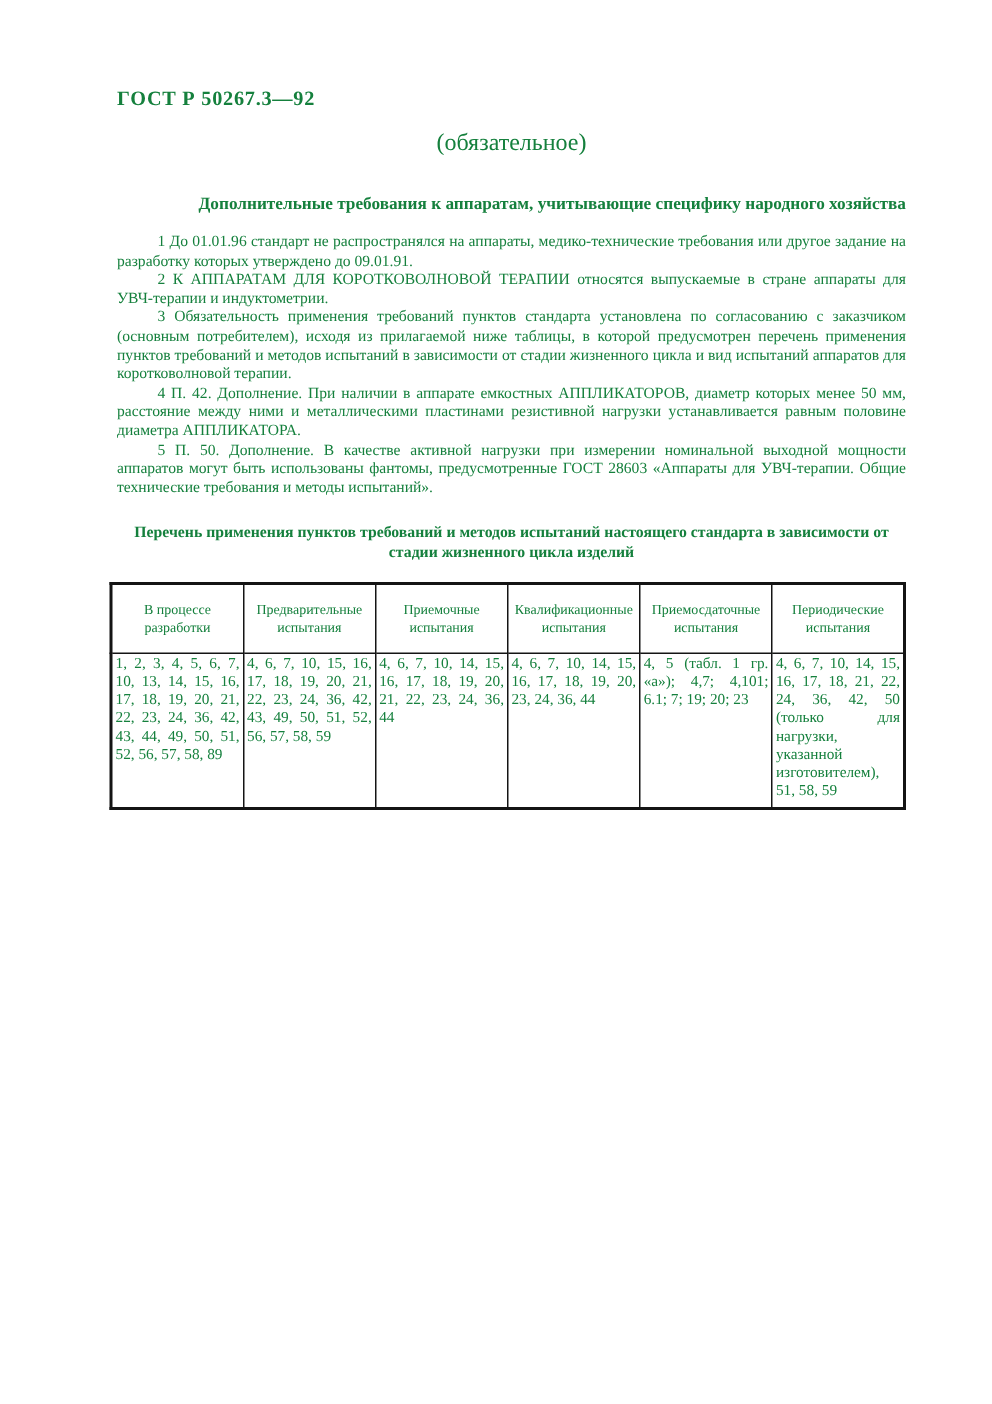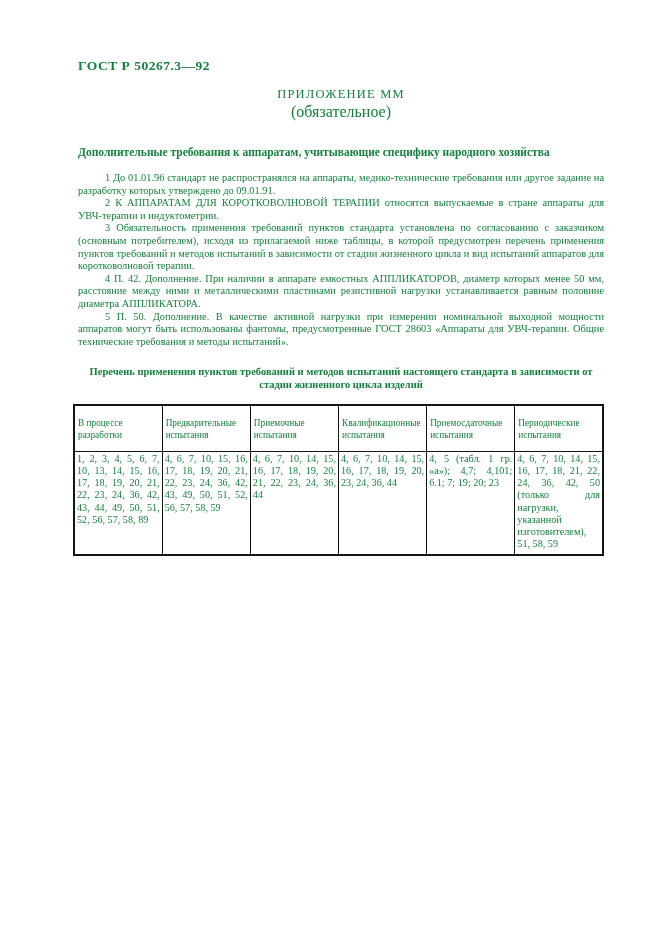--- a/index.html
+++ b/index.html
@@ -25,21 +25,21 @@
     font-size: 12.5px;
     letter-spacing: 1.2px;
     margin: 0;
   }
   .appendix-sub {
     text-align: center;
     font-size: 16px;
     margin: 1px 0 25px 0;
   }
   .section-title {
-    text-align: left;
+    text-align: right;
     font-weight: bold;
     font-size: 11.5px;
     margin: 0 0 14px 0;
   }
   .body-text p {
     font-size: 10.4px;
     line-height: 12.6px;
     text-align: justify;
     text-indent: 27px;
     margin: 0;
@@ -62,21 +62,21 @@
   table.points-table th,
   table.points-table td {
     border: 1px solid #141414;
     font-weight: normal;
     vertical-align: middle;
     box-sizing: border-box;
   }
   table.points-table th.col-header {
     font-size: 9.3px;
     line-height: 12px;
-    text-align: left;
+    text-align: center;
     height: 46px;
     padding: 2px 3px;
   }
   table.points-table td.subheader {
     font-size: 9.6px;
     text-align: center;
     height: 30px;
     letter-spacing: 0.4px;
   }
   table.points-table td.data-cell {
@@ -94,21 +94,20 @@
     font-size: 11px;
   }
 </style>
 </head>
 <body>
 
 <div class="page">
 
   <div class="gost-header">ГОСТ Р 50267.3—92</div>
 
-  <div class="appendix-title">ПРИЛОЖЕНИЕ ММ</div>
 
   <div class="appendix-sub">(обязательное)</div>
 
   <div class="section-title">Дополнительные требования к аппаратам, учитывающие специфику народного хозяйства</div>
 
   <div class="body-text">
     <p>1 До 01.01.96 стандарт не распространялся на аппараты, медико-технические требования или другое задание на разработку которых утверждено до 09.01.91.</p>
     <p>2 К АППАРАТАМ ДЛЯ КОРОТКОВОЛНОВОЙ ТЕРАПИИ относятся выпускаемые в стране аппараты для УВЧ-терапии и индуктометрии.</p>
     <p>3 Обязательность применения требований пунктов стандарта установлена по согласованию с заказчиком (основным потребителем), исходя из прилагаемой ниже таблицы, в которой предусмотрен перечень применения пунктов требований и методов испытаний в зависимости от стадии жизненного цикла и вид испытаний аппаратов для коротковолновой терапии.</p>
     <p>4 П. 42. Дополнение. При наличии в аппарате емкостных АППЛИКАТОРОВ, диаметр которых менее 50 мм, расстояние между ними и металлическими пластинами резистивной нагрузки устанавливается равным половине диаметра АППЛИКАТОРА.</p>

